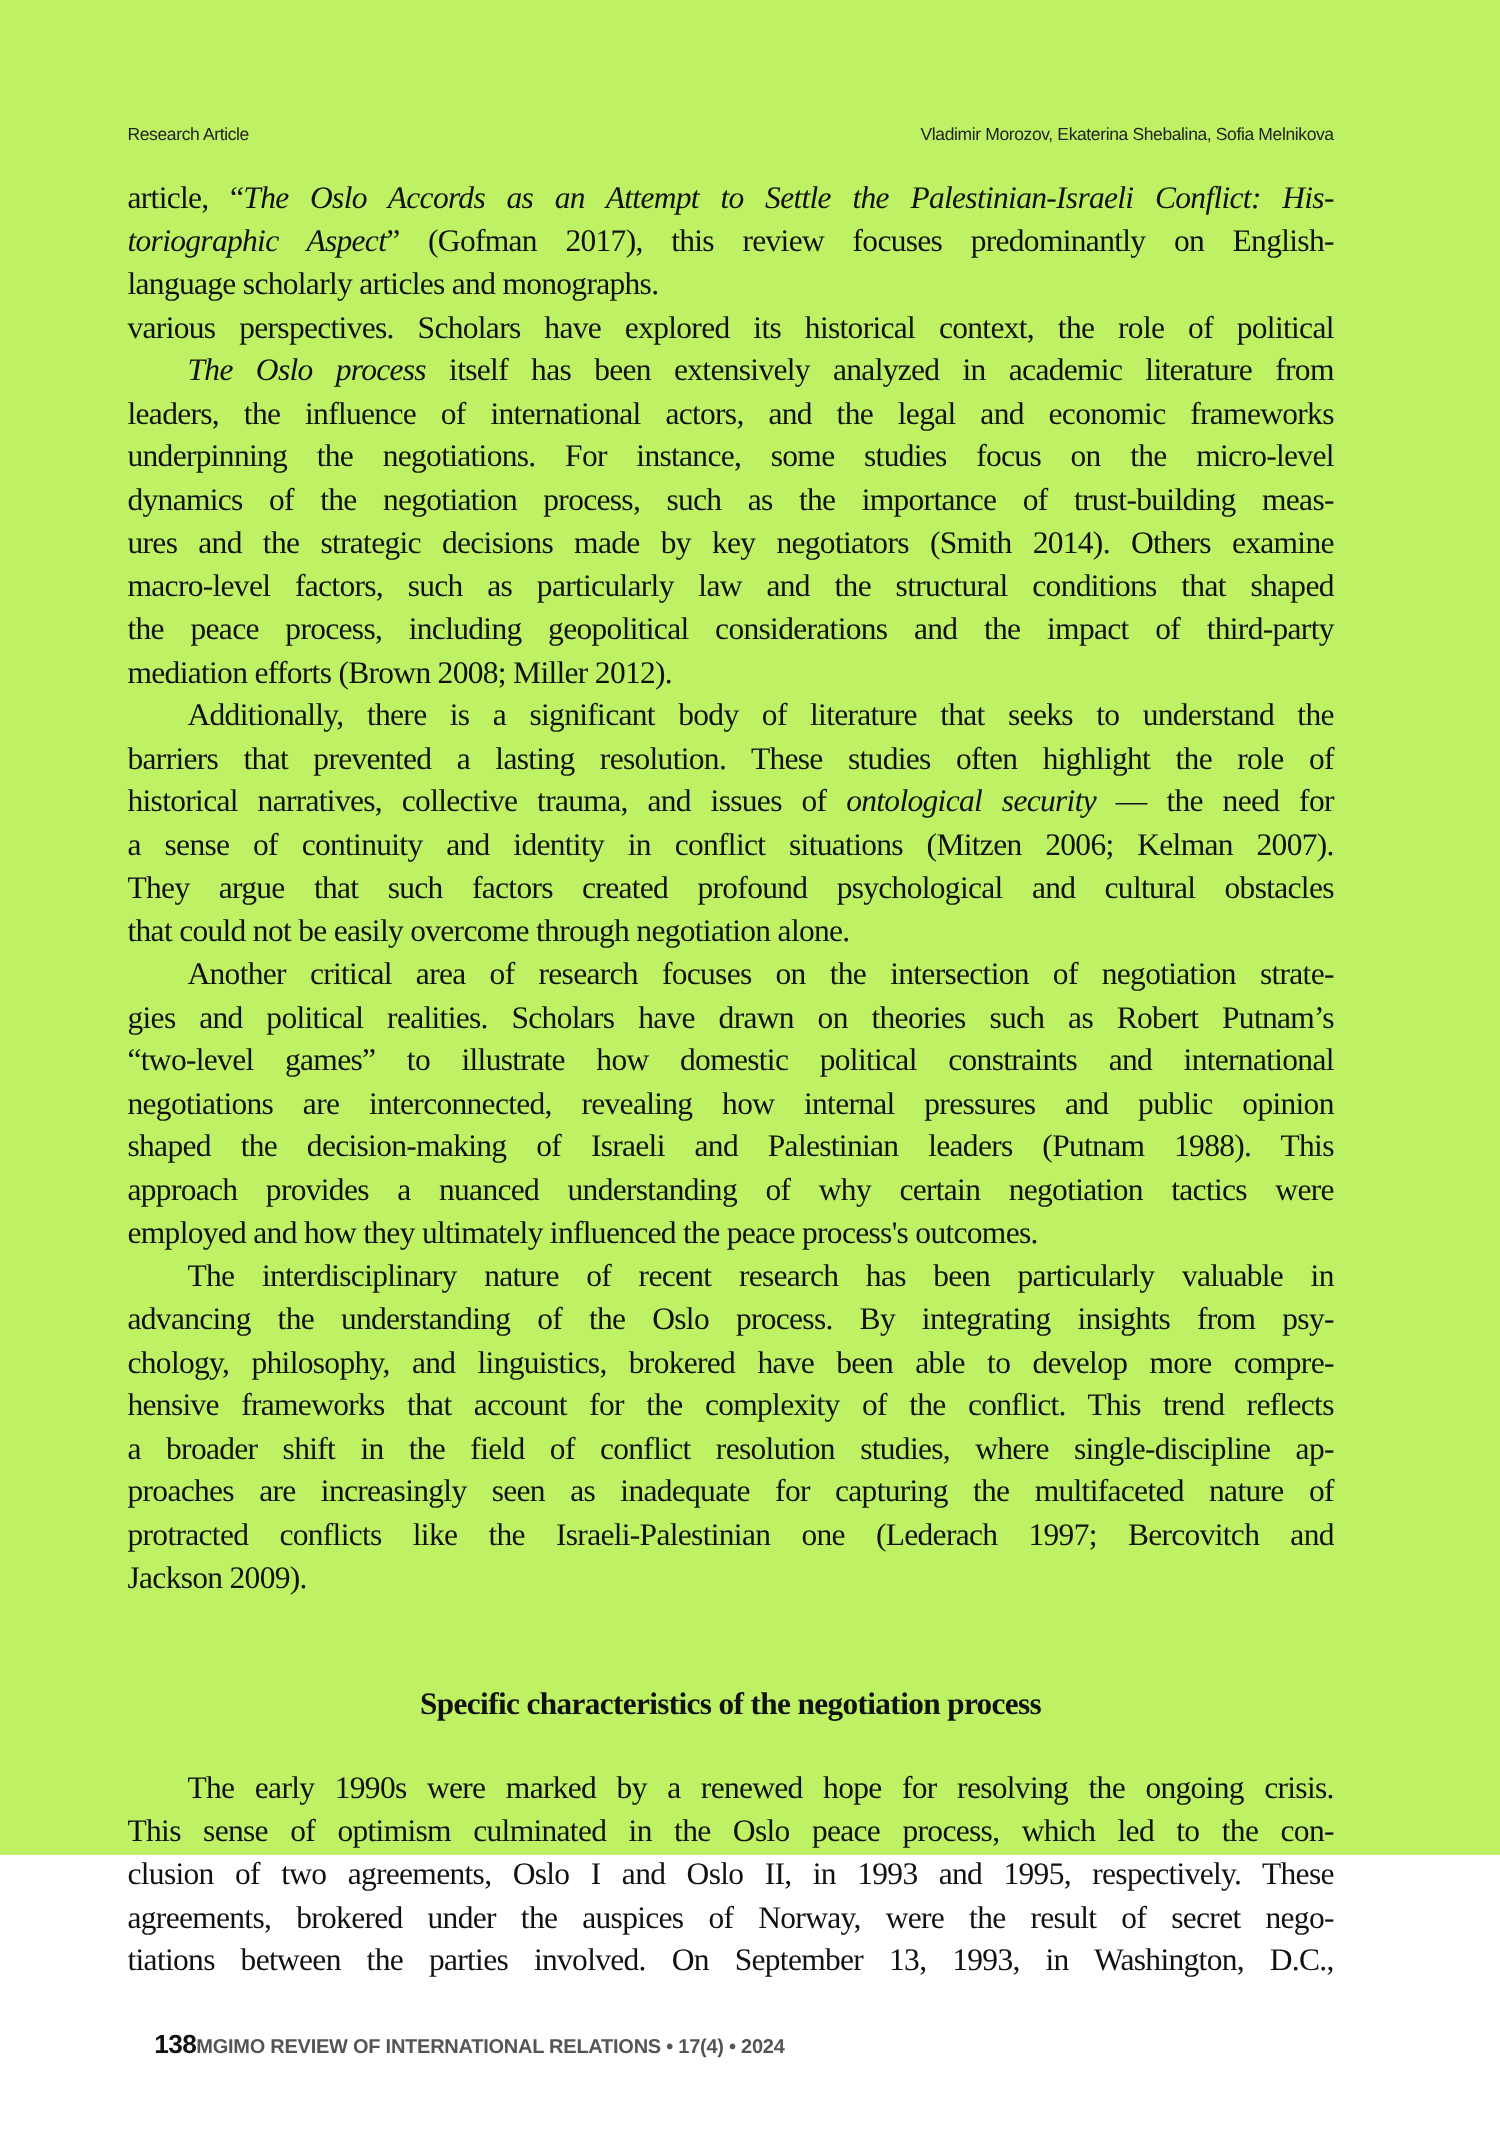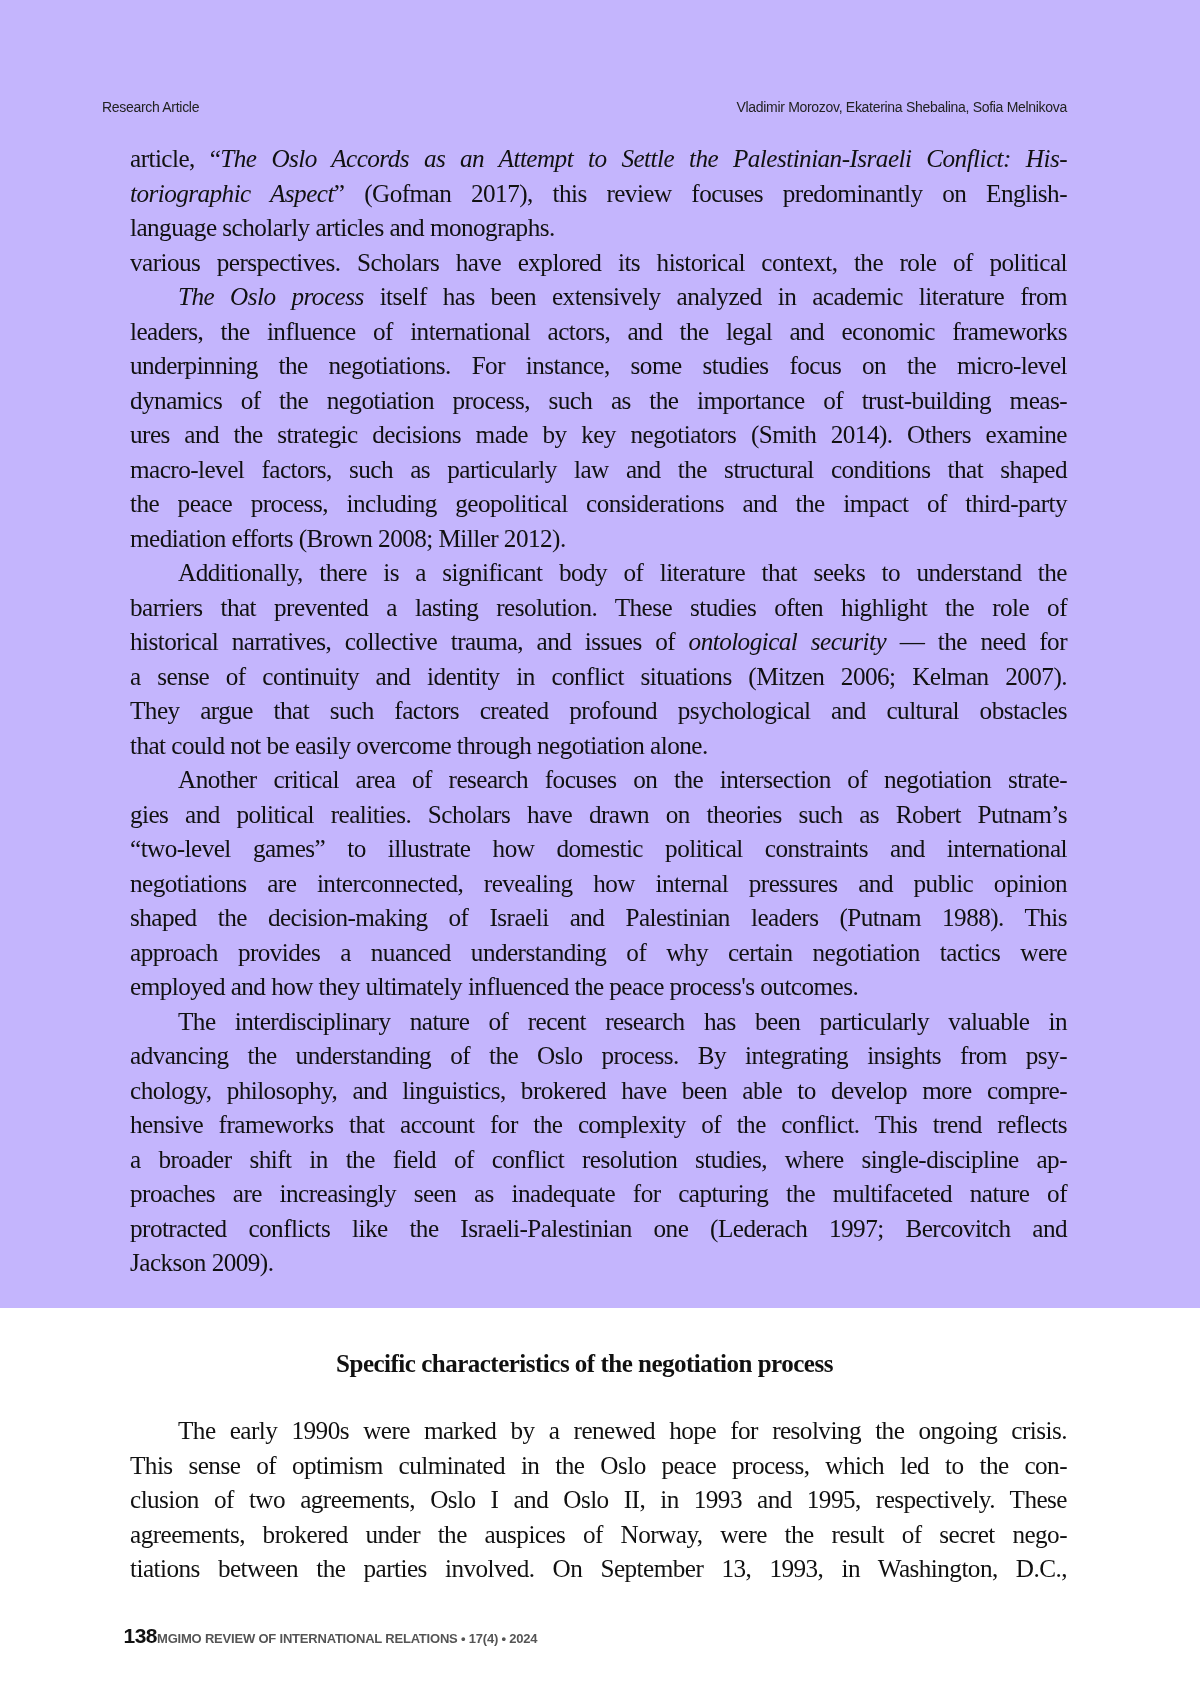--- a/index.html
+++ b/index.html
@@ -1,47 +1,47 @@
 <!DOCTYPE html>
 <html><head>
 <meta charset="utf-8">
 <style>
   html, body { margin: 0; padding: 0; background: #ffffff; }
   body { width: 1200px; height: 1704px; position: relative; overflow: hidden; }
-  .page { position: absolute; left: 0; top: 0; width: 1200px; height: 1308px; background: #c4b5fd; text-decoration: underline; }
+  .page { position: absolute; left: 0; top: 0; width: 1200px; height: 1484px; background: #bef264; text-decoration: underline; }
   .running-head {
     position: absolute; top: 99px; left: 102px; right: 133px;
     display: flex; justify-content: space-between;
     font-family: "Liberation Sans", sans-serif; font-size: 14px; color: #222;
     letter-spacing: -0.3px;
   }
   .body-text {
     position: absolute; left: 102px; top: 142px; width: 965px;
     font-family: "Liberation Serif", serif; font-size: 25.2px; color: #111;
   }
   .line {
     height: 34.5px; line-height: 34.5px; white-space: nowrap;
-    text-align: justify; text-align-last: justify; letter-spacing: -0.55px; margin-left: 28px;
+    text-align: justify; text-align-last: justify; letter-spacing: -0.55px;
   }
   .line.last { text-align-last: left; }
   .line.indent { padding-left: 48px; }
   .line i { font-style: italic; }
   .heading {
     position: absolute; left: 102px; width: 965px; top: 1350px;
     text-align: center; font-family: "Liberation Serif", serif;
     font-weight: bold; font-size: 25px; color: #111; letter-spacing: -0.5px;
   }
   .body-text.second { top: 1414px; }
   .footer {
     position: absolute; top: 1624px; left: 87px;
     display: flex; align-items: baseline;
     font-family: "Liberation Sans", sans-serif;
   }
   .footer .pageno { font-weight: bold; font-size: 21px; color: #111; letter-spacing: -0.5px; width: 70px; text-align: right; }
-  .footer .journal { font-weight: bold; font-size: 13px; color: #555; letter-spacing: -0.2px; }
+  .footer .journal { font-weight: bold; font-size: 16px; color: #555; letter-spacing: -0.2px; }
 </style>
 </head>
 <body>
 
 <div class="page">
 
   <div class="running-head">
     <span>Research  Article</span>
     <span>Vladimir Morozov, Ekaterina Shebalina, Sofia Melnikova</span>
   </div>

